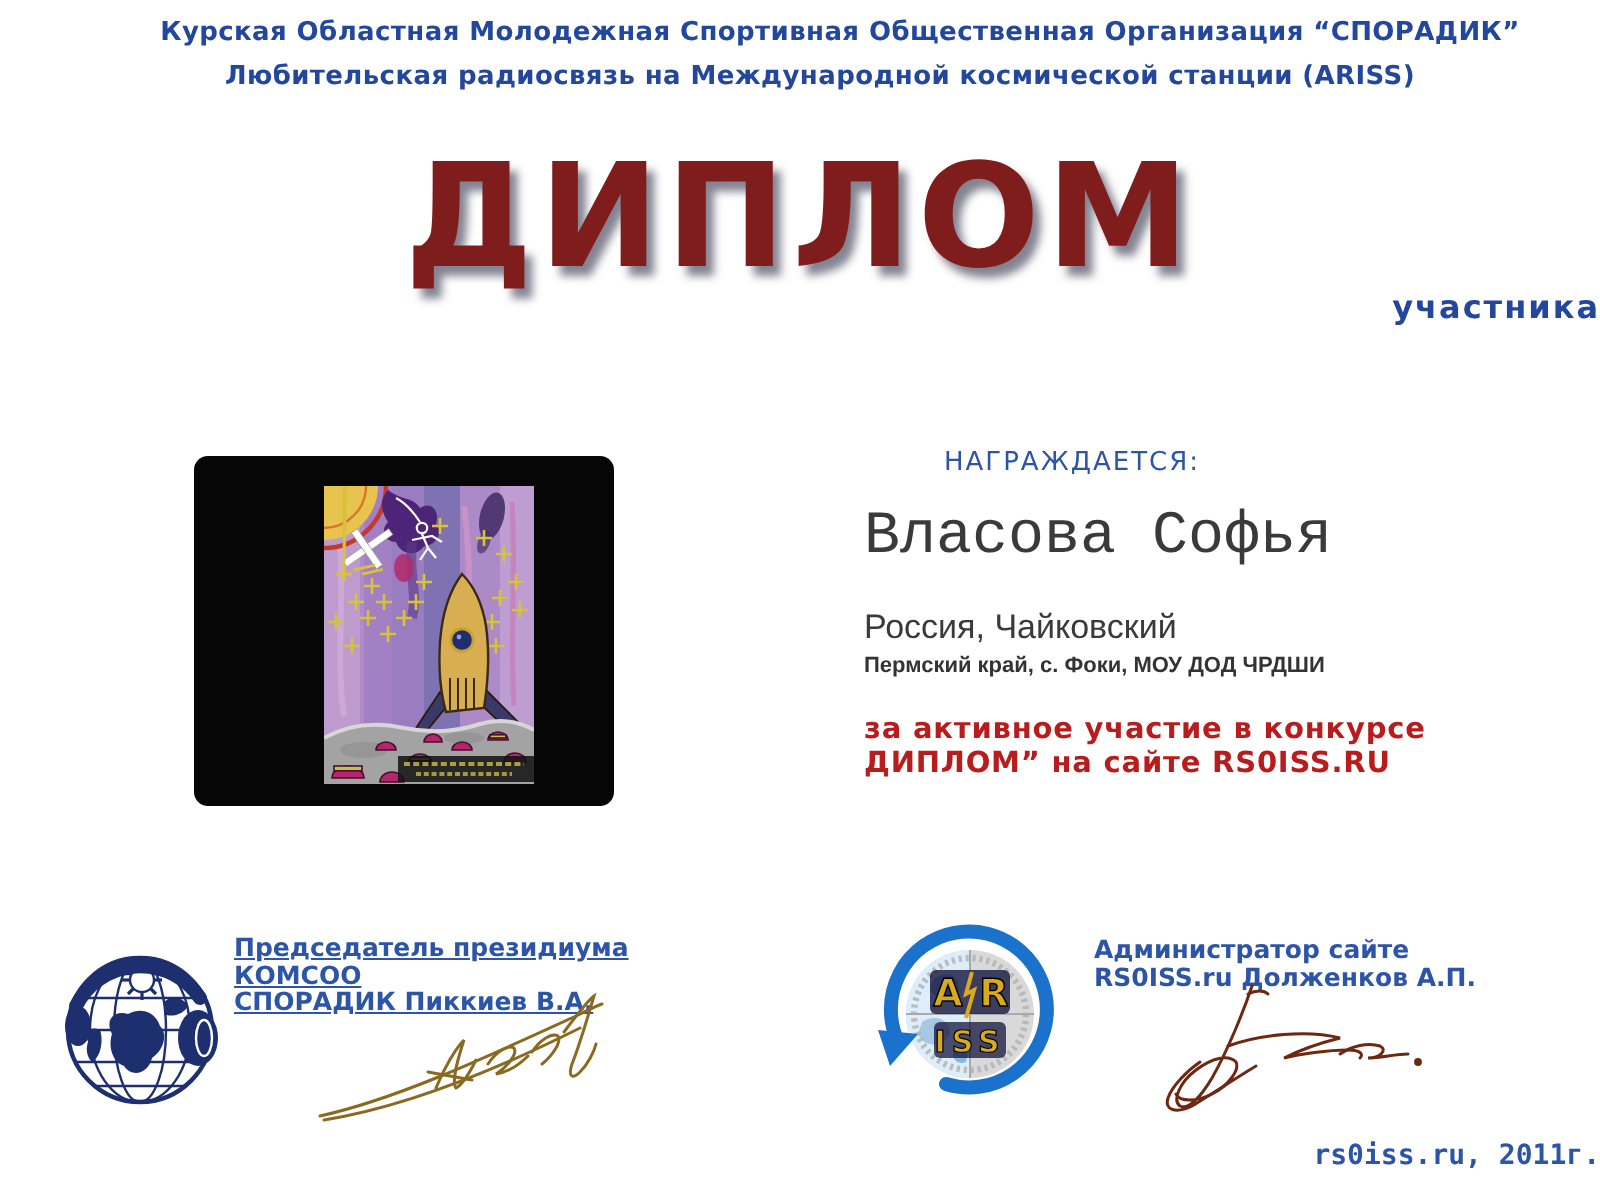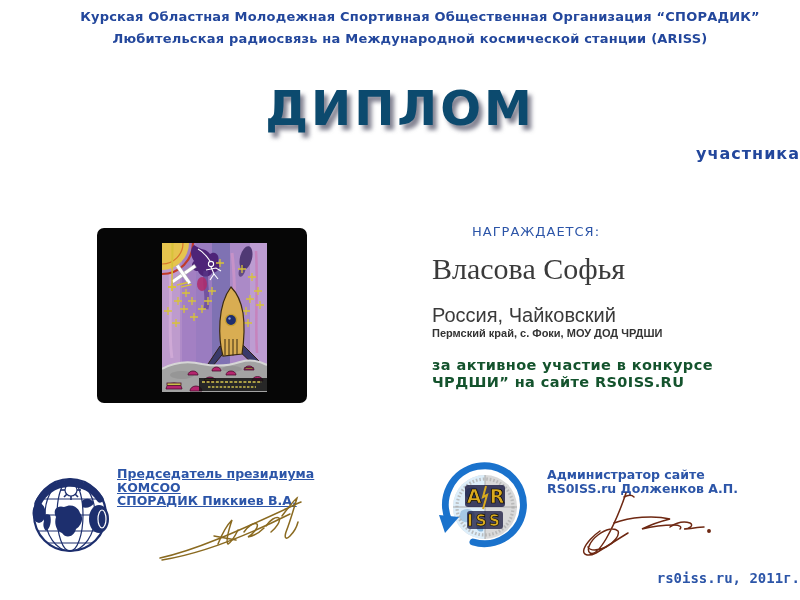--- a/index.html
+++ b/index.html
@@ -5,33 +5,33 @@
   html,body{margin:0;padding:0;background:#ffffff;}
   .page{position:relative;width:800px;height:600px;background:#ffffff;overflow:hidden;
         font-family:"DejaVu Sans",sans-serif;}
   .abs{position:absolute;}
   .center{left:0;right:0;text-align:center;}
 
   .header-line{font-size:13px;font-weight:bold;color:#23479c;letter-spacing:.2px;}
   .hl1{top:9px;padding-left:40px;}
   .hl2{top:31px;margin-left:20px;}
 
-  .main-title{top:80px;font-size:48px;font-weight:bold;color:#0c4a6e;letter-spacing:3px;
+  .main-title{top:66px;font-size:72px;font-weight:bold;color:#7f1d1d;letter-spacing:3px;
               text-shadow:4px 5px 4px rgba(90,90,110,.75);}
   .sub-title{top:144px;font-size:16px;font-weight:bold;color:#23479c;letter-spacing:1px;text-align:right;}
 
   .artwork-frame{left:97px;top:228px;width:210px;height:175px;background:#060606;border-radius:7px;}
   .artwork-frame svg{position:absolute;left:65px;top:15px;}
 
   .award{left:432px;width:345px;}
   .award-label{top:224px;font-size:13px;font-weight:normal;color:#2c55a8;letter-spacing:1px;margin-left:40px;}
-  .award-name{top:252px;font-family:Liberation Serif, serif;font-size:30px;color:#3a3a3a;}
-  .award-location{top:304px;font-family:"Liberation Sans",sans-serif;font-size:20px;color:#3a3a3a;}
+  .award-name{top:252px;font-family:Liberation Mono, monospace;font-size:30px;color:#3a3a3a;}
+  .award-location{top:304px;font-family:"Liberation Sans",sans-serif;font-size:17px;color:#3a3a3a;}
   .award-school{top:327px;font-family:"Liberation Sans",sans-serif;font-size:11px;font-weight:bold;color:#333;}
-  .award-reason{top:357px;font-size:14.5px;font-weight:bold;color:#14532d;line-height:16.5px;letter-spacing:.4px;}
+  .award-reason{top:357px;font-size:14.5px;font-weight:bold;color:#b91c1c;line-height:16.5px;letter-spacing:.4px;}
 
   .sig-label{font-size:12.5px;font-weight:bold;color:#2c55a8;line-height:13.5px;}
   .sig-left-text{left:117px;top:467px;width:230px;text-decoration:underline;}
   .sig-right-text{left:547px;top:468px;width:230px;}
   .sig-right-text .norm{font-weight:600;}
   .sig-right-text .bolder{font-weight:800;}
 
   .footer-text{top:570px;font-family:"DejaVu Sans Mono",monospace;font-size:14px;font-weight:bold;color:#2c55a8;text-align:right;}
 </style>
 </head>
@@ -150,21 +150,21 @@
       </g>
     </svg>
   </div>
 
   <div class="abs award award-label">НАГРАЖДАЕТСЯ:</div>
   <div class="abs award award-name">Власова Софья</div>
   <div class="abs award award-location">Россия, Чайковский</div>
   <div class="abs award award-school">Пермский край, с. Фоки, МОУ ДОД ЧРДШИ</div>
   <div class="abs award award-reason">
     <div>за активное участие в конкурсе</div>
-    <div>ЧРДШИ” на сайте RS0ISS.RU</div>
+    <div>ДИПЛОМ” на сайте RS0ISS.RU</div>
   </div>
 
   <svg class="abs" style="left:26px;top:457px;" width="90" height="100" viewBox="0 0 90 100">
     <g stroke="#1d2f6e" fill="none" stroke-width="1.2">
       <circle cx="44" cy="58" r="36" stroke-width="2.2"></circle>
       <ellipse cx="44" cy="58" rx="13" ry="36"></ellipse>
       <ellipse cx="44" cy="58" rx="25" ry="36"></ellipse>
       <line x1="8" y1="58" x2="80" y2="58"></line>
       <line x1="11" y1="42" x2="77" y2="42"></line>
       <line x1="11" y1="74" x2="77" y2="74"></line>

